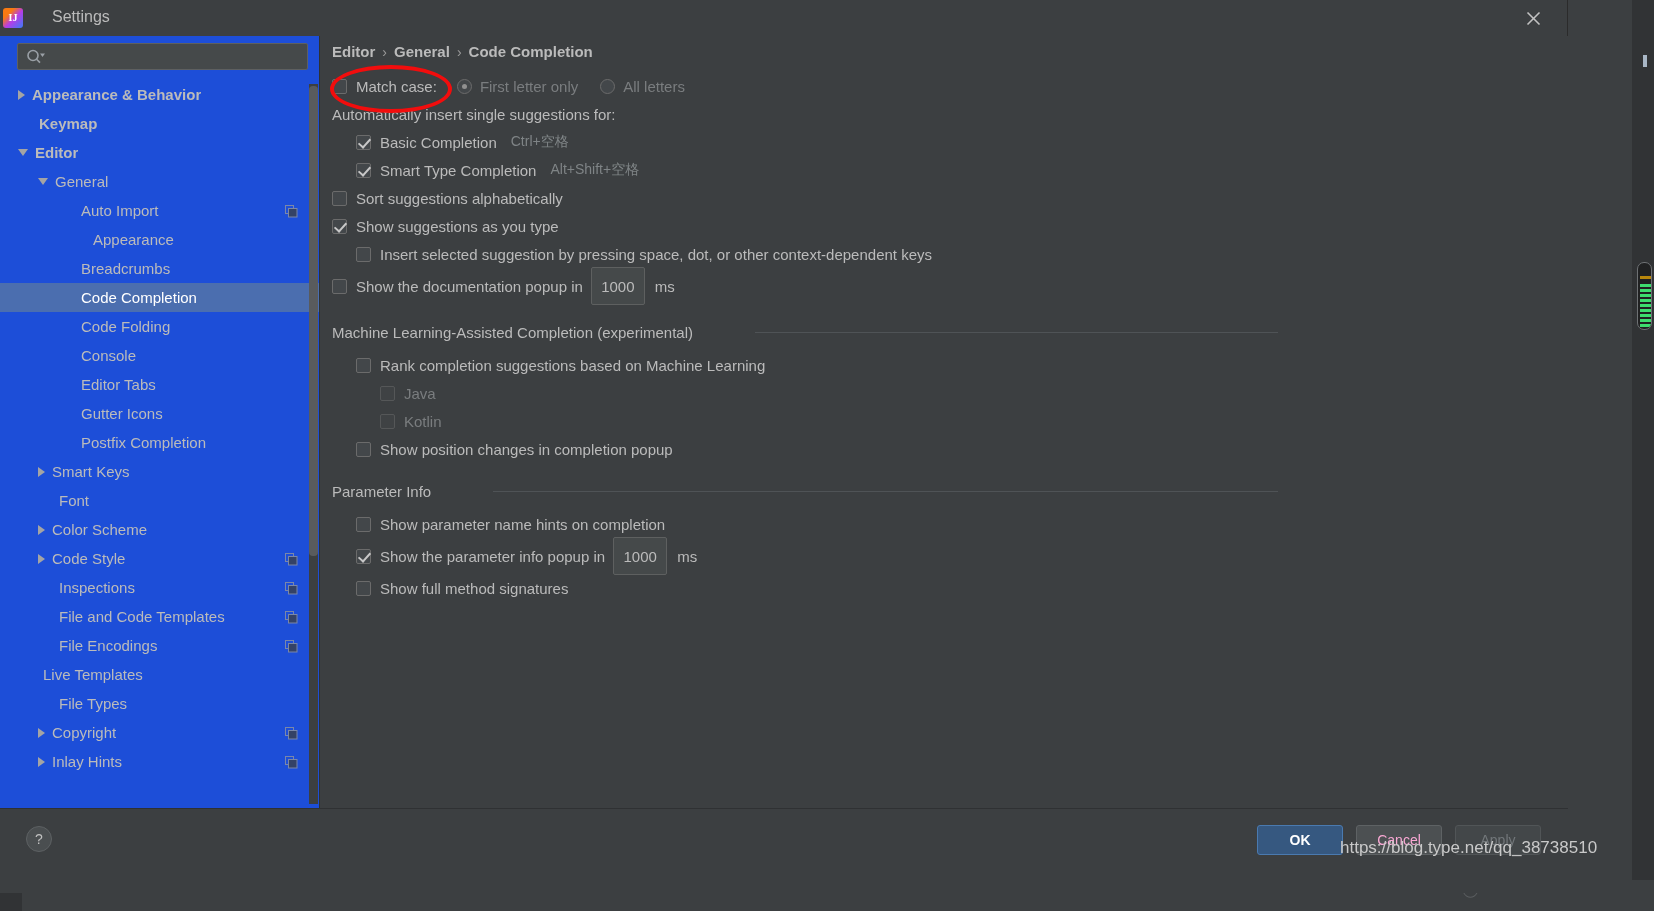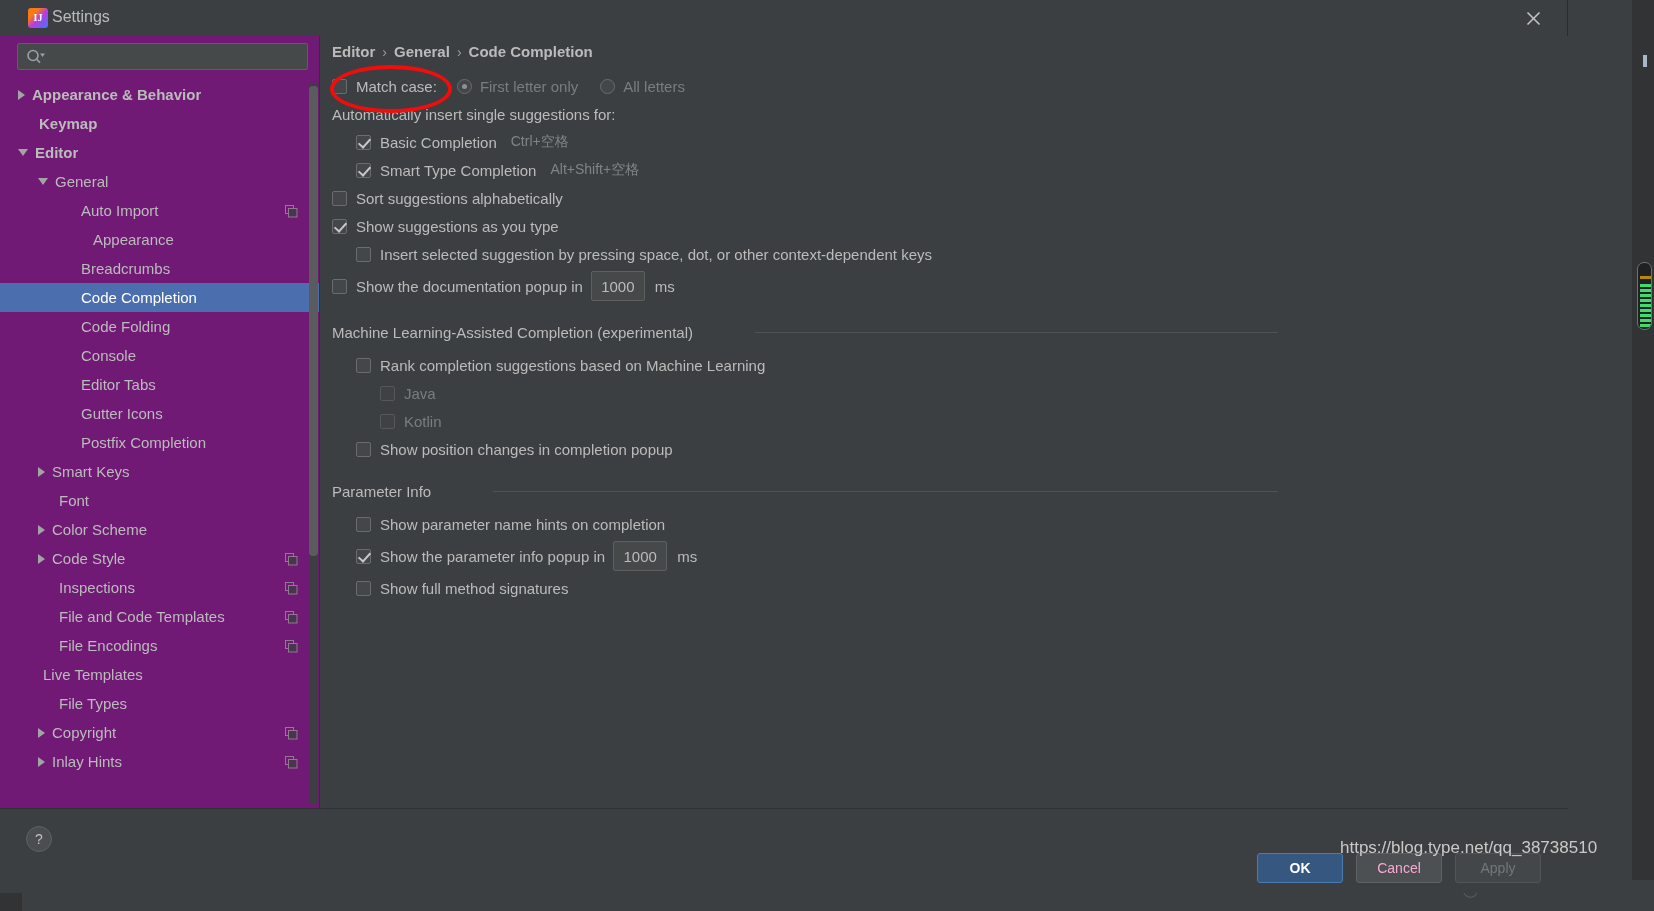--- a/index.html
+++ b/index.html
@@ -67,21 +67,21 @@
     border-right: 1px solid #2b2b2b;
     border-bottom: 1px solid #2b2b2b;
   }
 
   
   .titlebar {
     position: relative; height: 36px; width: 100%;
     background: #3c3f41;
   }
   .titlebar .app-icon {
-    position: absolute; left: 28px; top: 8px;
+    position: absolute; left: 3px; top: 8px;
     width: 20px; height: 20px;
     background: linear-gradient(135deg,#f97a12 0%,#f97a12 28%,#b63ce6 55%,#3a7bf7 100%);
     border-radius: 3px;
     display: flex; align-items: center; justify-content: center;
   }
   .titlebar .app-icon span {
     color: #fff; font-size: 10px; font-weight: bold;
     font-family: "Liberation Serif", serif; line-height: 1;
   }
   .titlebar .title-text {
@@ -93,21 +93,21 @@
     width: 24px; height: 24px;
     display: flex; align-items: center; justify-content: center;
     cursor: pointer;
   }
   .titlebar .close-btn svg { display: block; }
 
   
   .left-pane {
     position: absolute; left: 0; top: 36px;
     width: 320px; height: 772px;
-    background: #701a75;
+    background: #1d4ed8;
   }
   .search-wrap {
     position: absolute; left: 17px; top: 7px;
     width: 291px; height: 27px;
   }
   .search-input {
     width: 100%; height: 100%;
     background: #45494a;
     border: 1px solid #5e6060;
     border-radius: 2px;
@@ -244,21 +244,21 @@
     width: 5px; height: 5px;
     border-radius: 50%;
     background: #909090;
   }
 
   .lbl { color: #bbbbbb; }
   .lbl.dim { color: #7a7d7f; }
   .shortcut { color: #7f8486; margin-left: 14px; font-size: 14px; }
 
   .numfield {
-    width: 54px; height: 30px;
+    width: 54px; height: 38px;
     background: #45494a;
     border: 1px solid #5e6060;
     border-radius: 2px;
     color: #bbbbbb;
     font-size: 15px;
     text-align: center;
     font-family: "Liberation Sans", sans-serif;
     margin: 0 10px 0 8px;
     outline: none;
   }
@@ -309,21 +309,20 @@
     cursor: pointer;
   }
   .btn {
     position: absolute; top: 16px;
     height: 30px;
     border-radius: 3px;
     font-size: 14px;
     display: flex; align-items: center; justify-content: center;
     cursor: pointer;
     font-family: "Liberation Sans", sans-serif;
-    margin-top: 28px;
   }
   .btn-ok {
     left: 1257px; width: 86px;
     background: #365880;
     border: 1px solid #4a7ab0;
     color: #ffffff;
     font-weight: bold;
   }
   .btn-cancel {
     left: 1356px; width: 86px;

